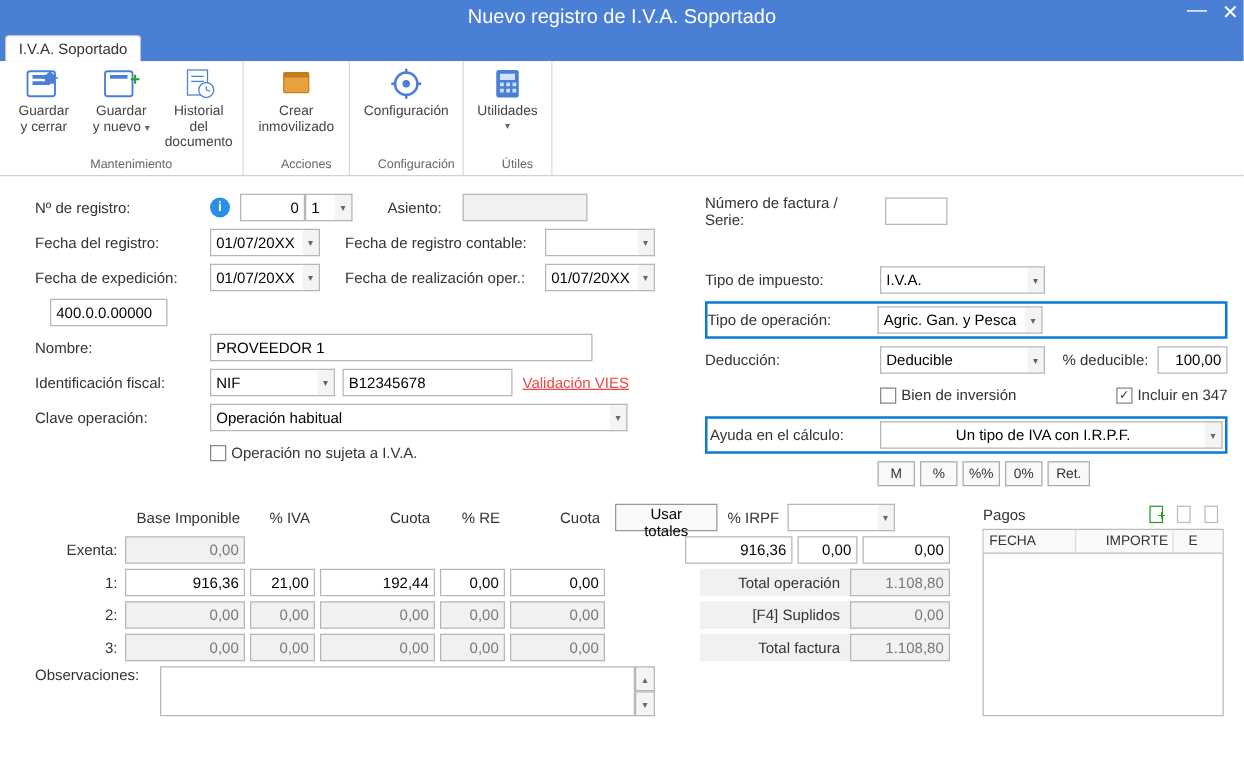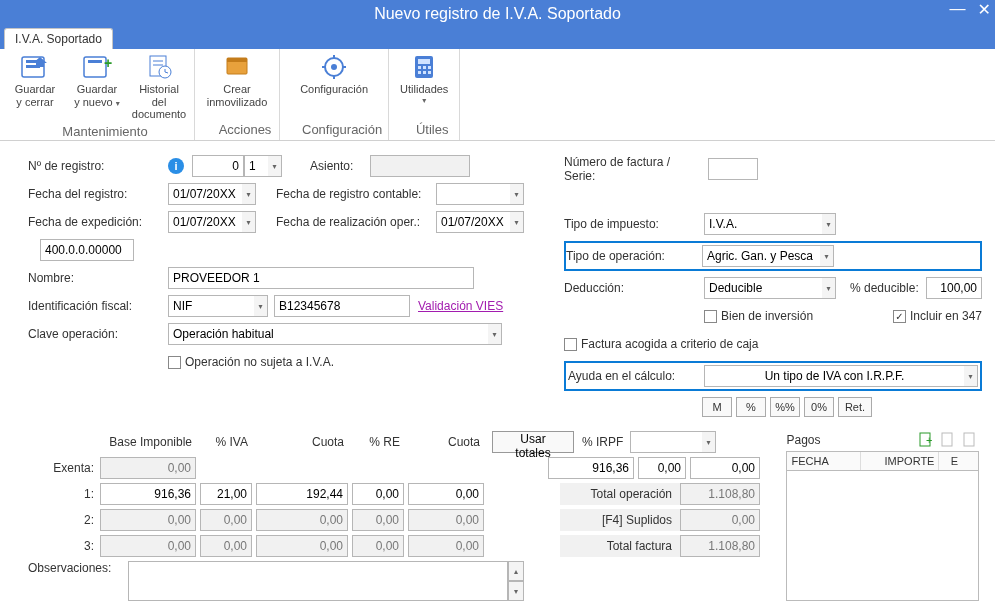--- a/index.html
+++ b/index.html
@@ -15,21 +15,21 @@
   .tabrow { background: #4a7fd6; padding: 0 4px; }
   .tab { display: inline-block; background: #fff; border: 1px solid #c4c4c4; border-bottom: none; border-radius: 3px 3px 0 0; padding: 3px 10px; font-size: 12px; color: #333; }
 
   
   .ribbon { background: #fff; border-bottom: 1px solid #d0d0d0; display: flex; height: 92px; }
   .ribbon-group { display: flex; flex-direction: column; align-items: center; border-right: 1px solid #d9d9d9; padding: 2px 6px 1px 6px; }
   .ribbon-items { display: flex; flex: 1; align-items: flex-start; gap: 4px; }
   .ribbon-btn { display: flex; flex-direction: column; align-items: center; width: 58px; padding: 2px 2px; cursor: pointer; text-align: center; line-height: 1.15; font-size: 11px; color: #444; }
   .ribbon-btn .ico { width: 32px; height: 28px; margin-bottom: 2px; display:flex; align-items:center; justify-content:center; }
   .ribbon-btn .ddarrow { font-size: 8px; color:#666; }
-  .ribbon-group-label { font-size: 13px; color: #666; padding: 1px 0 2px 16px; }
+  .ribbon-group-label { font-size: 10px; color: #666; padding: 1px 0 2px 16px; }
   
   
   .form-area { padding: 14px 16px 8px 28px; display: flex; gap: 40px; }
   .col-left { width: 510px; }
   .col-right { flex: 1; }
   .row { display: flex; align-items: center; margin-bottom: 6px; min-height: 22px; }
   .lbl { width: 140px; font-size: 12px; color: #333; }
   input[type=text], select { border: 1px solid #b6b6b6; height: 22px; padding: 1px 4px; font-size: 12px; background:#fff; }
   input[type=text]:disabled { background:#f5f5f5; }
   input[type=text].ra { text-align:right; }
@@ -255,21 +255,21 @@
     </div>
     <div class="row">
       <div class="lbl">Identificación fiscal:</div>
       <div class="combo">
           <input type="text" style="width: 86px;" value="NIF">
           <div class="dd">▾</div>
         </div>
       <div style="width:6px"></div>
       <input type="text" style="width: 136px;" value="B12345678">
       <div style="width:8px"></div>
-      <span class="link" style="color:#a21caf">Validación VIES</span>
+      <span class="link" style="color:#ef4444">Validación VIES</span>
     </div>
     <div class="row">
       <div class="lbl">Clave operación:</div>
       <div class="combo">
           <input type="text" style="width: 320px;" value="Operación habitual">
           <div class="dd">▾</div>
         </div>
     </div>
     <div class="row">
       <div class="lbl"></div>
@@ -314,26 +314,20 @@
     <div class="row">
       <div style="width:140px"></div>
       <div class="checkbox">
           <div class="box"></div>
           <span>Bien de inversión</span>
         </div>
       <div style="flex:1"></div>
       <div class="checkbox">
           <div class="box">✓</div>
           <span>Incluir en 347</span>
-        </div>
-    </div>
-    <div class="row">
-      <div class="checkbox">
-          <div class="box"></div>
-          <span>Factura acogida a criterio de caja</span>
         </div>
     </div>
     <div class="row hl-wrap" style="padding:2px 2px">
       <div style="width:136px">Ayuda en el cálculo:</div>
       <div class="combo" style="flex:1">
           <input type="text" style="flex: 1 1 0%; width: 240px; text-align: center;" value="Un tipo de IVA con I.R.P.F.">
           <div class="dd">▾</div>
         </div>
     </div>
     <div class="qbtn-row">

